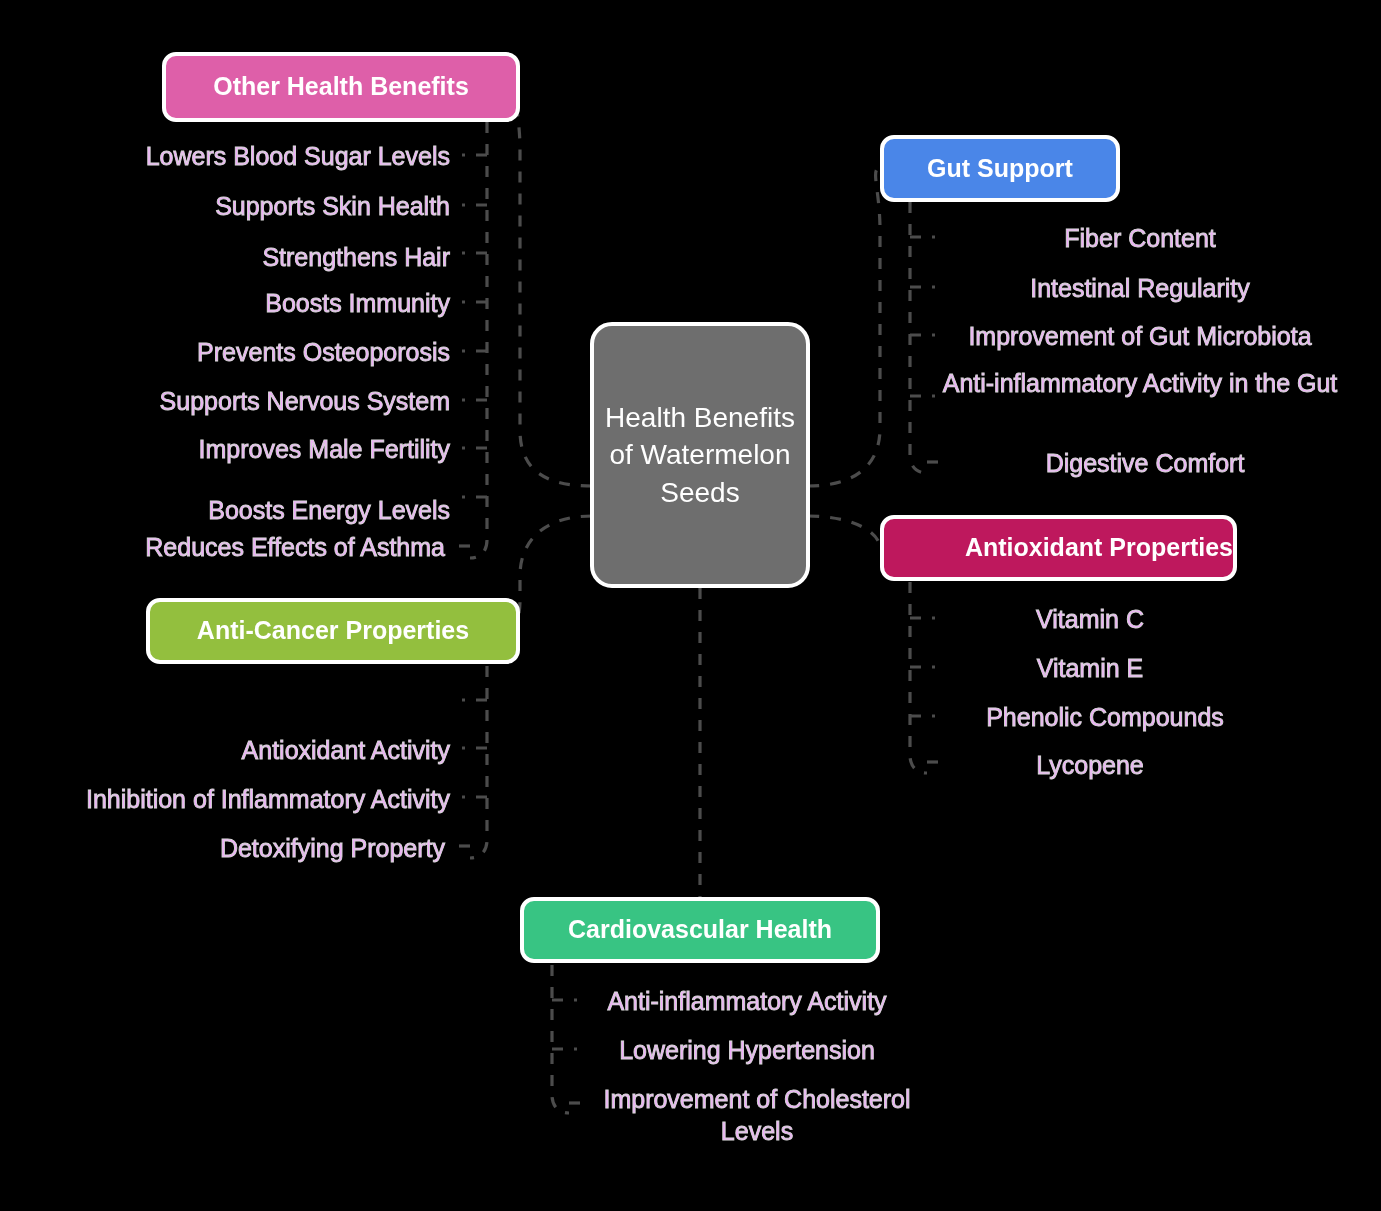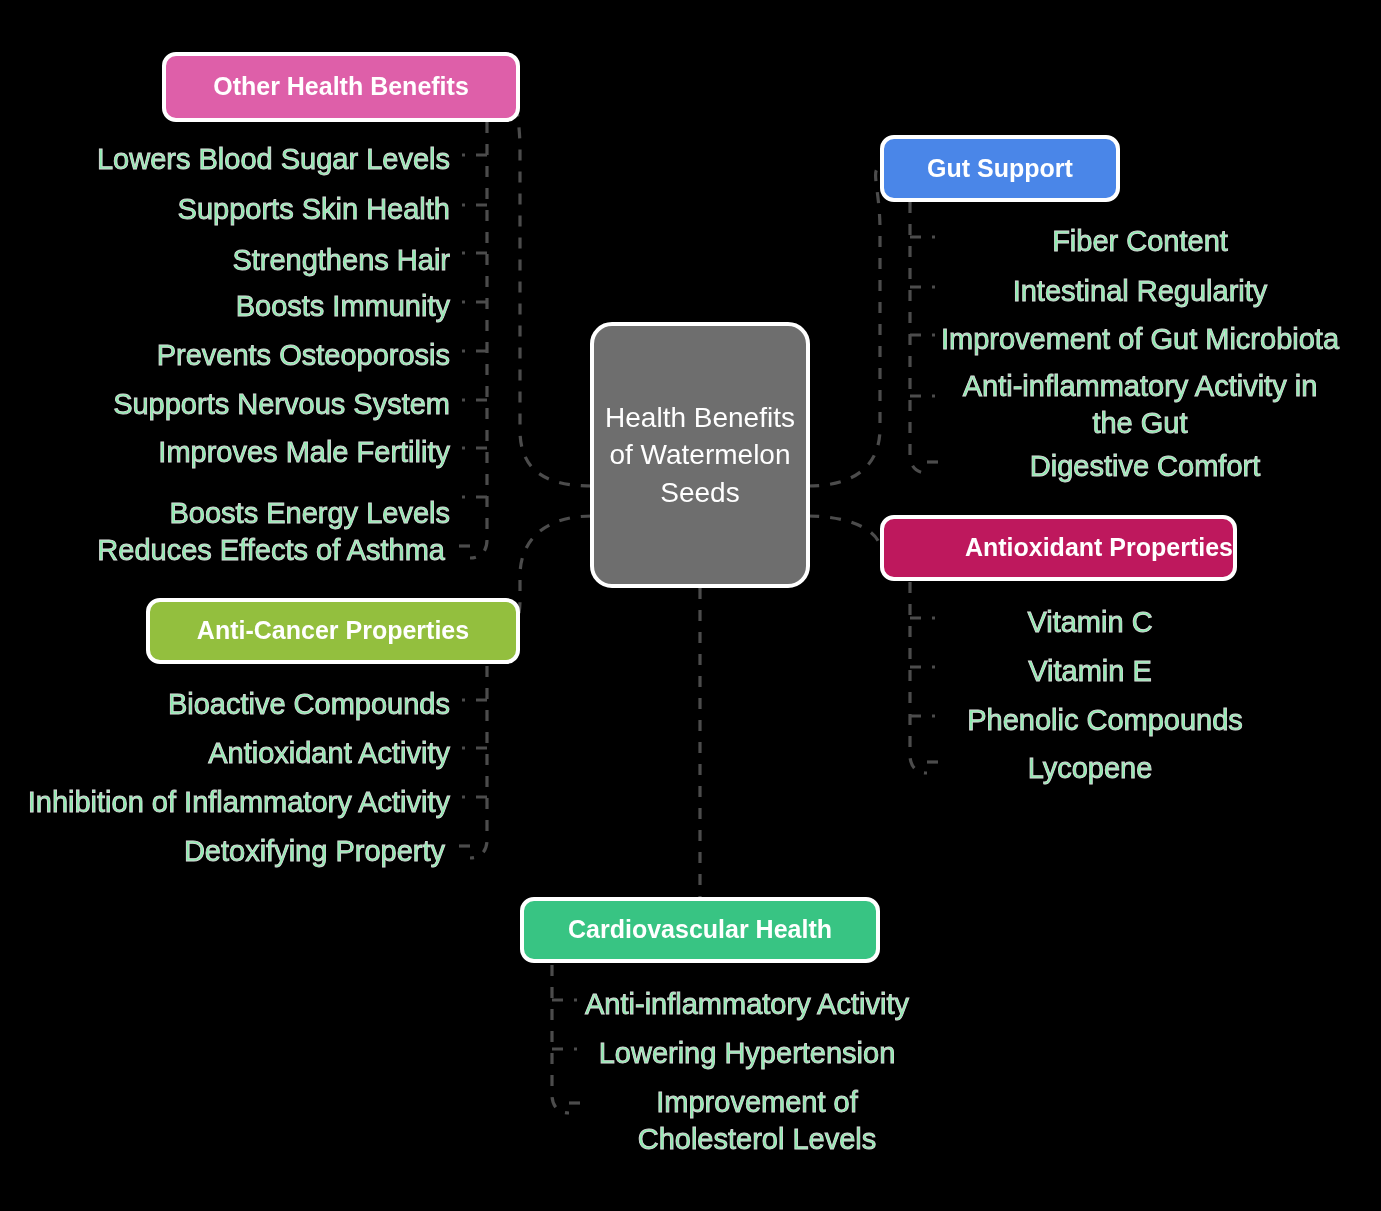--- a/index.html
+++ b/index.html
@@ -39,22 +39,22 @@
     z-index: 3;
   }
   .node.root {
     border-radius: 22px;
     font-weight: normal;
     font-size: 28px;
     line-height: 1.33;
   }
   .leaf {
     position: absolute;
-    font-size: 29px;
-    color: #86efac;
+    font-size: 25px;
+    color: #f0abfc;
     -webkit-text-stroke: 0.9px #d8d8d8;
     line-height: 1.26;
     z-index: 2;
     white-space: pre-line;
   }
   .leaf.right { text-align: center; }
   .leaf.left  { text-align: right; }
   .leaf.center{ text-align: center; }
 </style>
 </head>
@@ -125,21 +125,20 @@
   <div class="leaf left" style="left:60px; top:288px; width:390px;">Boosts Immunity</div>
   <div class="leaf left" style="left:60px; top:337px; width:390px;">Prevents Osteoporosis</div>
   <div class="leaf left" style="left:60px; top:386px; width:390px;">Supports Nervous System</div>
   <div class="leaf left" style="left:60px; top:434px; width:390px;">Improves Male Fertility</div>
   <div class="leaf left" style="left:60px; top:483px; width:390px;margin-top:12px;">Boosts Energy Levels</div>
   <div class="leaf left" style="left:40px; top:532px; width:405px;">Reduces Effects of Asthma</div>
 
   <div class="node" style="left:146px; top:598px; width:374px; height:66px; background:#93bf3e;">
     <span>Anti-Cancer Properties</span>
   </div>
-  <div class="leaf left" style="left:60px; top:686px; width:390px;">Bioactive Compounds</div>
   <div class="leaf left" style="left:60px; top:735px; width:390px;">Antioxidant Activity</div>
   <div class="leaf left" style="left:20px; top:784px; width:430px;">Inhibition of Inflammatory Activity</div>
   <div class="leaf left" style="left:40px; top:833px; width:405px;">Detoxifying Property</div>
 
   <div class="node" style="left:880px; top:135px; width:240px; height:67px; background:#4a86e8;">
     <span>Gut Support</span>
   </div>
   <div class="leaf right" style="left:940px; top:223px; width:400px;">Fiber Content</div>
   <div class="leaf right" style="left:940px; top:273px; width:400px;">Intestinal Regularity</div>
   <div class="leaf right" style="left:940px; top:321px; width:400px;">Improvement of Gut Microbiota</div>

